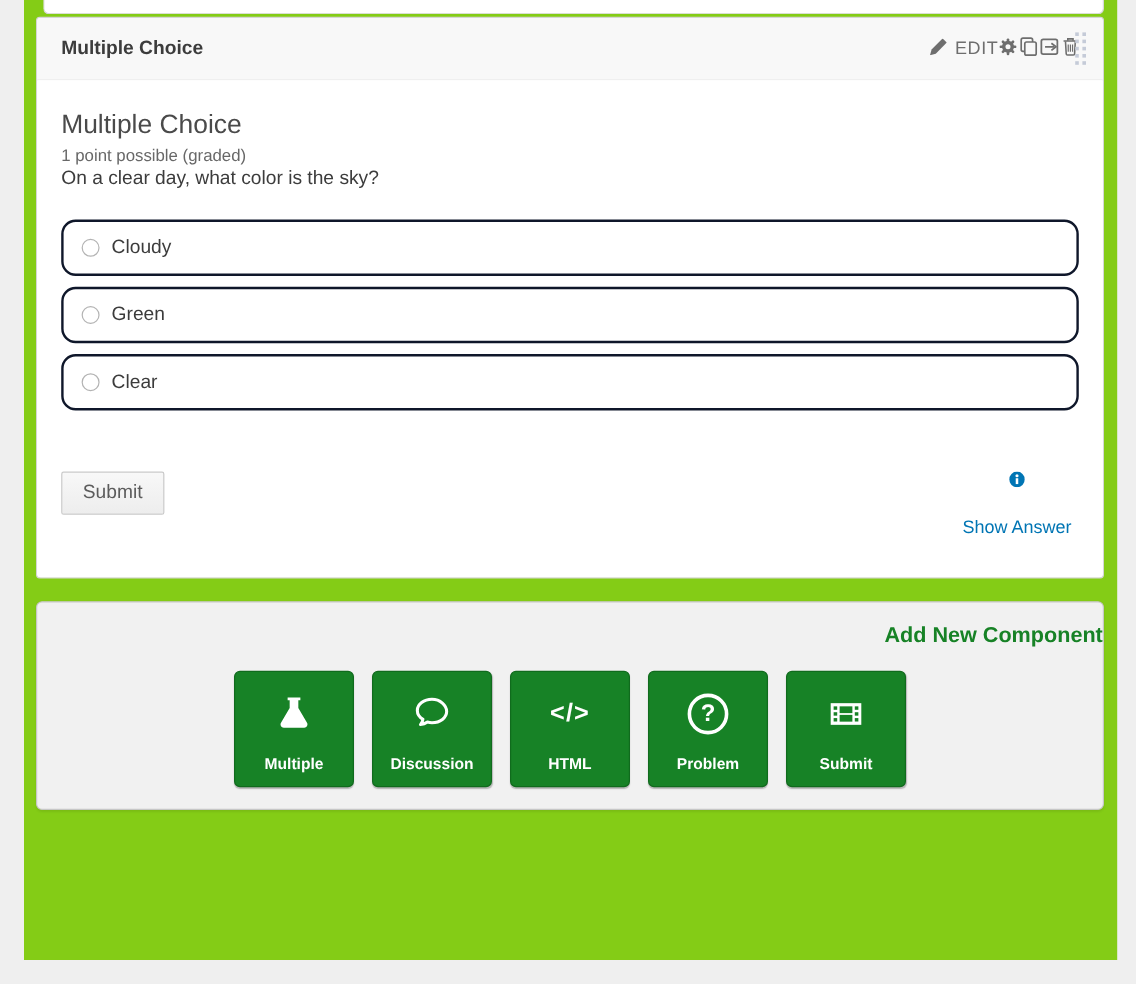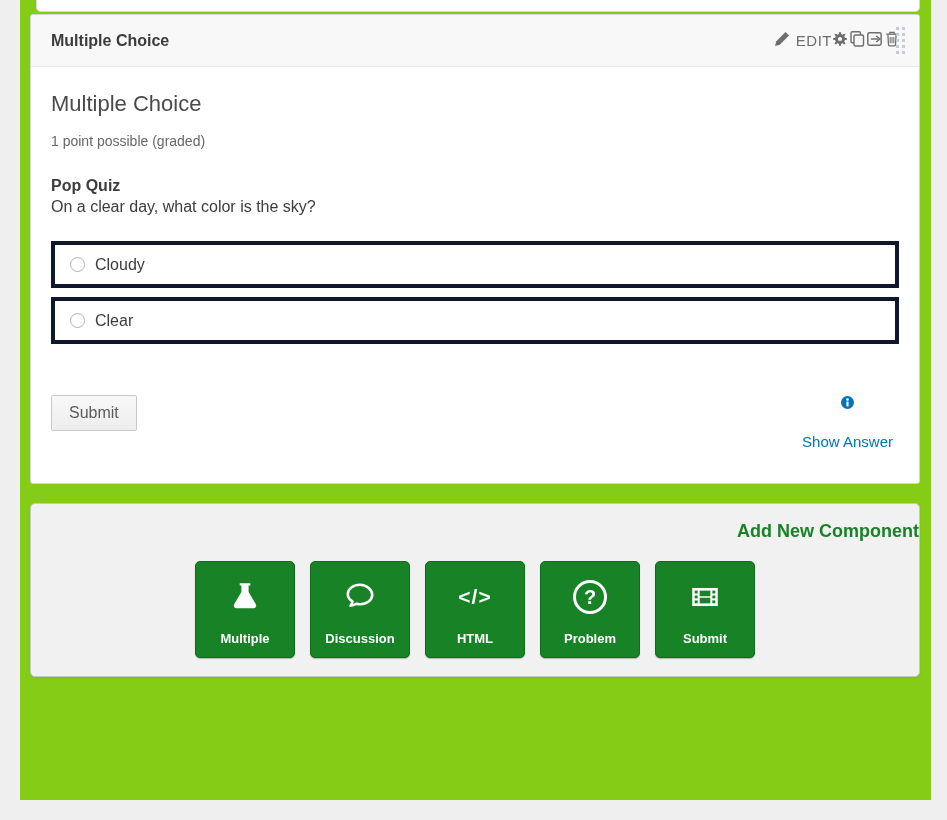--- a/index.html
+++ b/index.html
@@ -20,26 +20,26 @@
   .actions { margin-left: auto; display: flex; align-items: center; }
   .action-btn { display: flex; align-items: center; gap: 7px; color: #6e6e6e; cursor: pointer;
     background: none; border: none; font-family: inherit; }
   .edit-label { font-size: 15px; color: #6e6e6e; letter-spacing: .5px; }
   .drag-handle { display: grid; grid-template-columns: repeat(2, 3px); grid-auto-rows: 3px;
     gap: 3px; margin-left: -4px; cursor: grab; }
   .drag-handle i { background: #c5cbd8; width: 3px; height: 3px; display: block; }
 
   .component-body { padding: 24px 20px 33px 20px; background: #fff; border-radius: 0 0 3px 3px; }
   .problem-title { font-size: 22px; font-weight: 400; color: #4a4a4a; }
-  .points { margin-top: 16px; font-size: 14px; color: #686868; }
+  .points { margin-top: 4px; font-size: 14px; color: #686868; }
   .prompt-title { margin-top: 28px; font-size: 16px; font-weight: bold; color: #3c3c3c; }
   .question { margin-top: 3px; font-size: 16px; color: #3c3c3c; }
 
   .choices { margin-top: 25px; }
-  .choice { height: 47px; border: 4px solid #0f172a; border-radius: 0; background: #fff;
+  .choice { height: 47px; border: 2px solid #0f172a; border-radius: 12px; background: #fff;
     display: flex; align-items: center; padding-left: 15px; margin-bottom: 9px; cursor: pointer; }
   .radio { width: 15px; height: 15px; border: 1px solid #b3b3b3; border-radius: 50%;
     background: #fff; margin-right: 10px; flex: none; }
   .choice-label { font-size: 16px; color: #3c3c3c; }
 
   .bottom-row { margin-top: 51px; display: flex; justify-content: space-between; align-items: flex-start; }
   .submit-btn { font-family: inherit; font-size: 16px; color: #5c5c5c; padding: 8px 17px;
     background: linear-gradient(#f8f8f8, #ededed); border: 1px solid #c9c9c9; border-radius: 2px; cursor: pointer; }
   .show-answer-wrap { text-align: center; padding-right: 6px; cursor: pointer; }
   .show-answer-label { margin-top: 20px; font-size: 15px; color: #0075b4; }
@@ -132,27 +132,30 @@
               <i></i>
               <i></i>
               <i></i>
           </div>
         </div>
       </div>
 
       <div class="component-body">
         <div class="problem-title">Multiple Choice</div>
         <div class="points">1 point possible (graded)</div>
-        <div class="prompt-title">Pop Quiz</div>
         <div class="question">On a clear day, what color is the sky?</div>
 
         <div class="choices">
           <div class="choice">
             <span class="radio"></span>
             <span class="choice-label">Cloudy</span>
+          </div>
+          <div class="choice">
+            <span class="radio"></span>
+            <span class="choice-label">Green</span>
           </div>
           <div class="choice">
             <span class="radio"></span>
             <span class="choice-label">Clear</span>
           </div>
         </div>
 
         <div class="bottom-row">
           <button class="submit-btn">Submit</button>
           <div class="show-answer-wrap">

